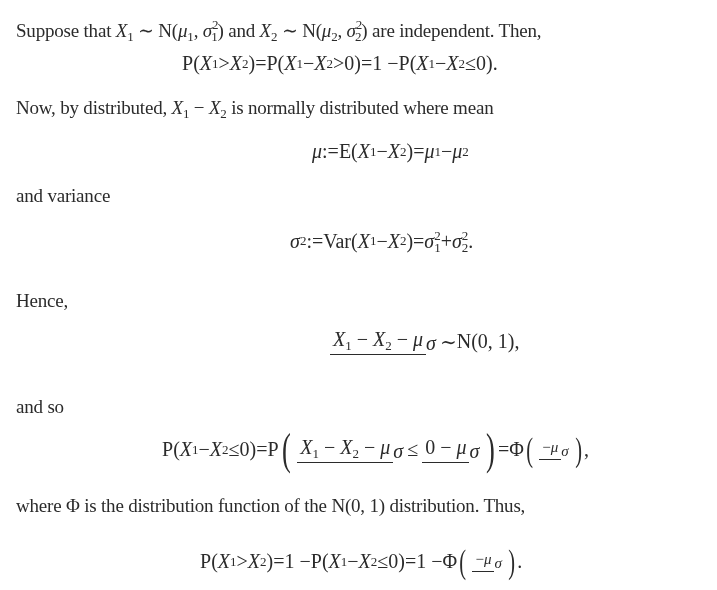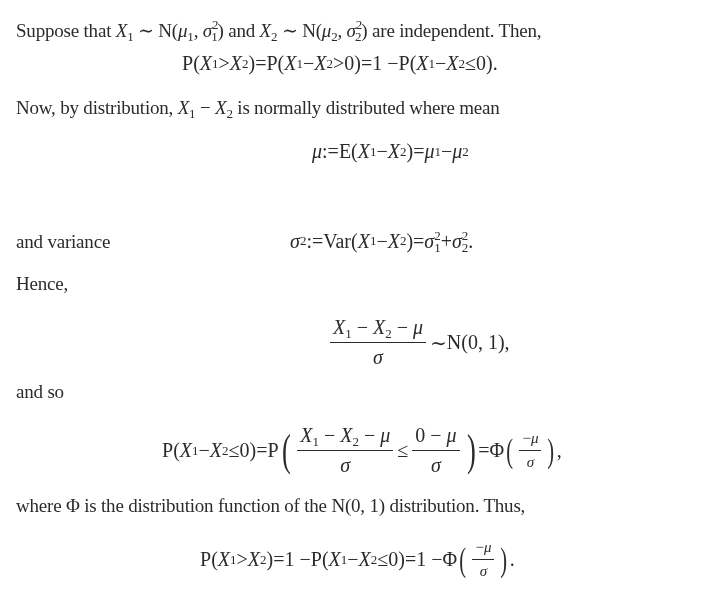--- a/index.html
+++ b/index.html
@@ -16,22 +16,22 @@
   .disp {
     position: absolute; white-space: nowrap;
     font-family: "Liberation Serif", "DejaVu Serif", serif;
     font-size: 20px; display: flex; align-items: center;
   }
   i { font-style: italic; }
   sub, sup { font-size: 13px; line-height: 0; }
   sub { vertical-align: -4px; }
   sup { vertical-align: 8px; }
   .frac {
-    display: inline-flex; flex-direction: column; align-items: center;
-    vertical-align: middle; margin: 4px 4px;
+    display: inline-flex; flex-direction: row; align-items: center;
+    vertical-align: middle; margin: 16px 4px;
   }
   .frac .num { padding: 0 3px 3px 3px; border-bottom: 1.5px solid #2b2b2b; }
   .frac .den { padding-top: 3px; }
   .frac.small { font-size: 15px; }
   .big-paren { font-size: 44px; line-height: 1; transform: scaleX(0.6); display:inline-block; font-weight: 100; }
   .mid-paren { font-size: 34px; line-height: 1; transform: scaleX(0.6); display:inline-block; font-weight: 100; }
 </style>
 </head>
 <body>
 
@@ -68,21 +68,21 @@
     <span> − </span>
     <i>X</i>
     <sub>2</sub>
     <span> ≤ </span>
     <span>0</span>
     <span>)</span>
     <span>.</span>
 </div>
 
 <div class="para" style="top:97px;">
-  <span>Now, by distribution, </span><i>X</i><sub>1</sub><span> − </span><i>X</i><sub>2</sub><span> is normally distributed where mean</span>
+  <span>Now, by distributed, </span><i>X</i><sub>1</sub><span> − </span><i>X</i><sub>2</sub><span> is normally distributed where mean</span>
 </div>
 
 <div class="disp" style="top:140px; left:312px;">
   <i>μ</i>
     <span> := </span>
     <span>E</span>
     <span>(</span>
     <i>X</i>
     <sub>1</sub>
     <span> − </span>
@@ -90,21 +90,21 @@
     <sub>2</sub>
     <span>)</span>
     <span> = </span>
     <i>μ</i>
     <sub>1</sub>
     <span> − </span>
     <i>μ</i>
     <sub>2</sub>
 </div>
 
-<div class="para" style="top:185px;margin-top:46px;">and variance</div>
+<div class="para" style="top:185px;">and variance</div>
 
 <div class="disp" style="top:228px; left:290px;">
   <i>σ</i>
     <sup>2</sup>
     <span> := </span>
     <span>Var</span>
     <span>(</span>
     <i>X</i>
     <sub>1</sub>
     <span> − </span>
@@ -119,33 +119,33 @@
     </span>
     <span> + </span>
     <i>σ</i>
     <span style="display:inline-flex;flex-direction:column;font-size:13px;line-height:12px;margin-top:2px">
       <span>2</span>
       <span>2</span>
     </span>
     <span>.</span>
 </div>
 
-<div class="para" style="top:273px;">Hence,</div>
+<div class="para" style="top:290px;">Hence,</div>
 
 <div class="disp" style="top:312px; left:326px;">
   <span class="frac">
     <span class="num"><i>X</i><sub>1</sub><span> − </span><i>X</i><sub>2</sub><span> − </span><i>μ</i></span>
     <span class="den"><i>σ</i></span>
   </span>
     <span> ∼ </span>
     <span>N(0, 1)</span>
     <span>,</span>
 </div>
 
-<div class="para" style="top:381px;">and so</div>
+<div class="para" style="top:396px;">and so</div>
 
 <div class="disp" style="top:420px; left:162px;">
   <span>P</span>
     <span>(</span>
     <i>X</i>
     <sub>1</sub>
     <span> − </span>
     <i>X</i>
     <sub>2</sub>
     <span> ≤ </span>

